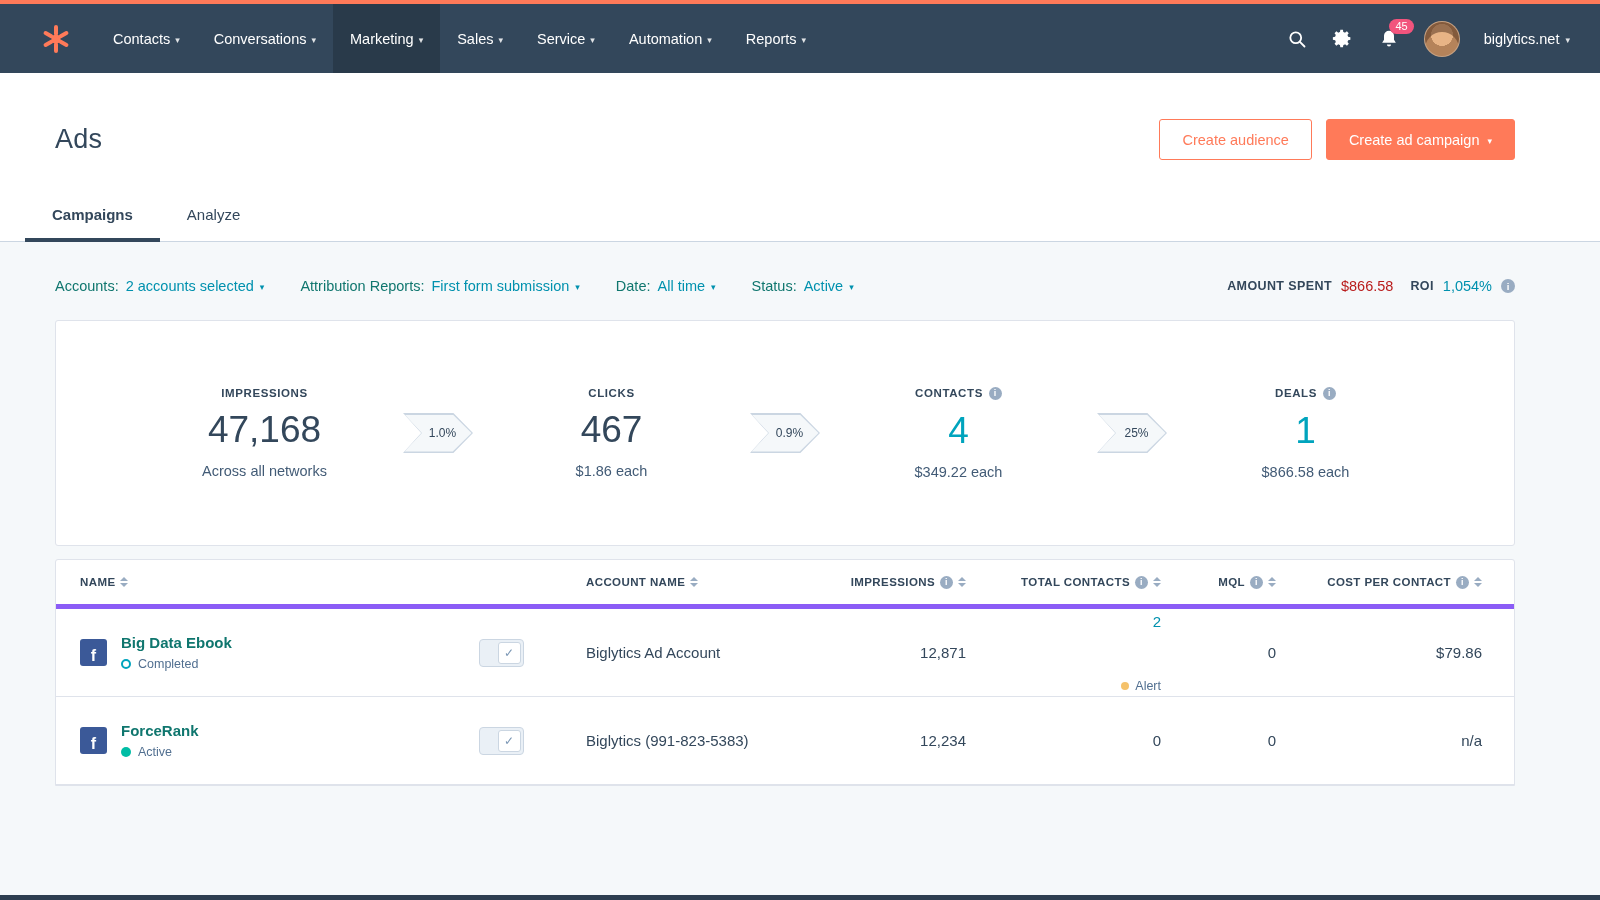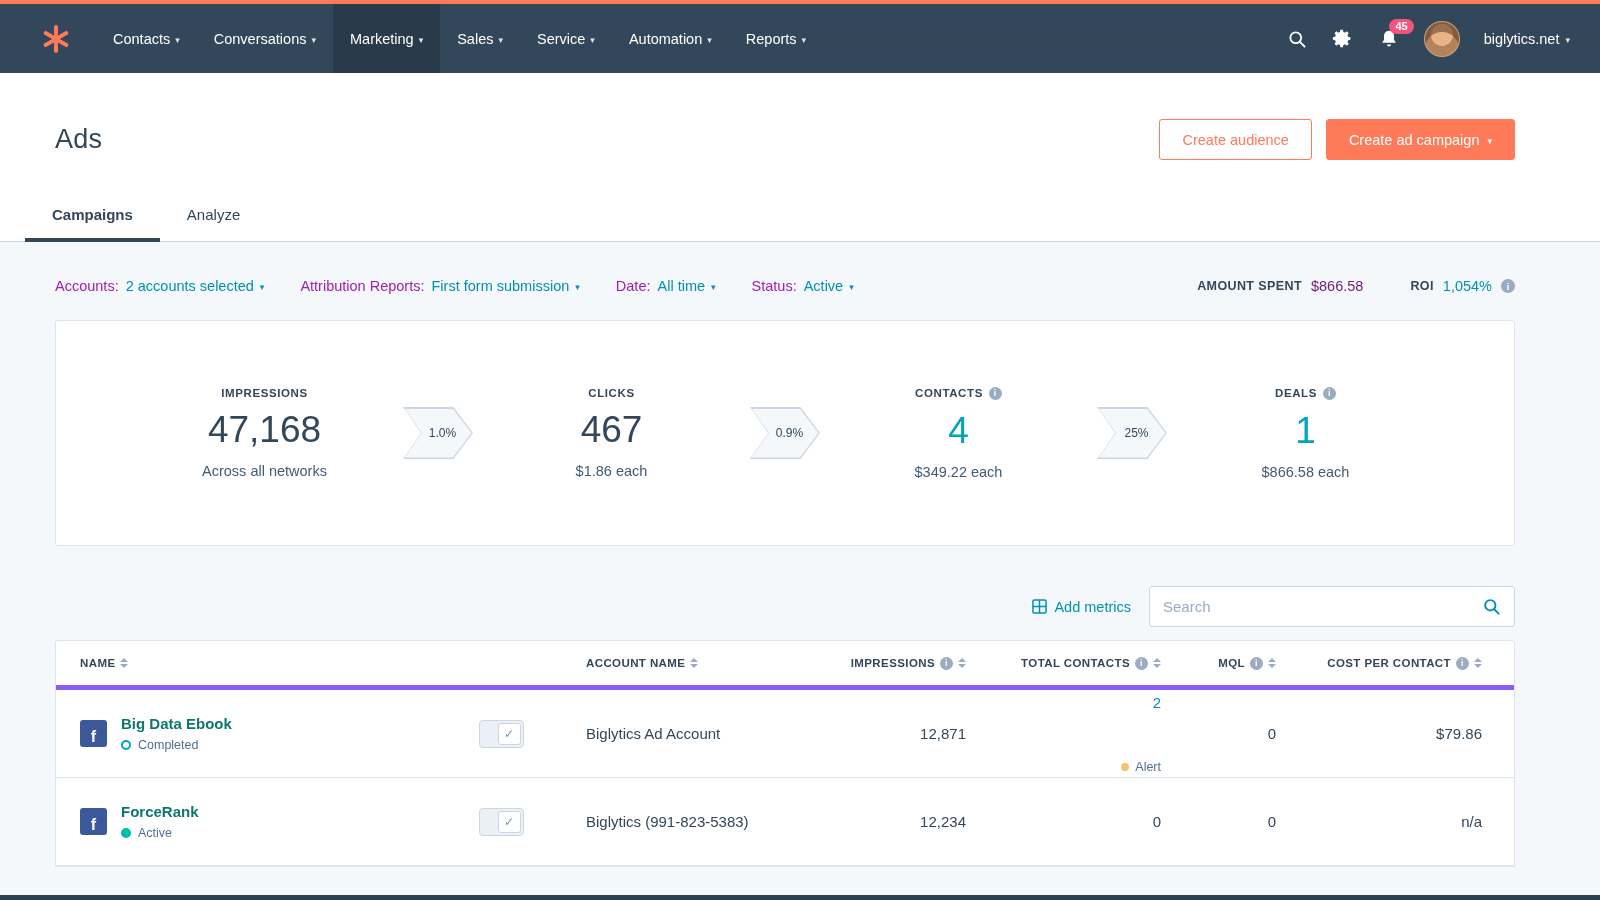--- a/index.html
+++ b/index.html
@@ -8,21 +8,21 @@
 
   
   .topbar { height:73px; background:#33475b; border-top:4px solid #ff7a59; display:flex; align-items:stretch; }
   .logo-wrap { display:flex; align-items:center; padding:0 24px 0 40px; }
   .nav-items { display:flex; align-items:stretch; }
   .nav-item { display:flex; align-items:center; gap:5px; padding:0 17px; color:#fff; font-size:14.5px; cursor:pointer; }
   .nav-item.active { background:rgba(0,0,0,0.18); }
   .nav-caret { font-size:9px; opacity:.85; margin-top:2px; }
   .nav-right { margin-left:auto; display:flex; align-items:center; gap:24px; padding-right:30px; }
   .nav-icon { width:22px; height:22px; display:flex; align-items:center; justify-content:center; position:relative; cursor:pointer; }
-  .badge { position:absolute; top:-9px; right:-14px; background:#f2547d; color:#fff; font-size:11px; font-weight:bold; border-radius:10px; padding:2px 6px; line-height:1; }
+  .badge { position:absolute; top:-9px; right:-14px; background:#f2547d; color:#fff; font-size:11px; font-weight:normal; border-radius:10px; padding:2px 6px; line-height:1; }
   .avatar { width:36px; height:36px; border-radius:50%; background:radial-gradient(circle at 50% 38%, #e8b486 0 40%, #b5835a 41% 100%); box-shadow: inset 0 10px 0 rgba(90,56,37,.55); border:1px solid rgba(255,255,255,.25); }
   .account-name { color:#fff; font-size:14.5px; display:flex; align-items:center; gap:6px; cursor:pointer; }
 
   
   .page-header { display:flex; justify-content:space-between; align-items:center; padding:46px 85px 0 55px; }
   .page-title { font-size:27px; font-weight:400; color:#33475b; letter-spacing:.2px; }
   .header-actions { display:flex; gap:14px; }
   .btn { height:41px; border-radius:3px; font-size:14.5px; padding:0 22px; cursor:pointer; font-family:inherit; display:flex; align-items:center; gap:8px; }
   .btn-outline { background:#fff; border:1px solid #ff7a59; color:#ff7a59; }
   .btn-solid { background:#ff7a59; border:1px solid #ff7a59; color:#fff; }
@@ -31,37 +31,37 @@
   
   .tabs { display:flex; padding-left:25px; margin-top:32px; border-bottom:1px solid #cbd6e2; }
   .tab { padding:14px 27px 15px; font-size:15px; color:#33475b; cursor:pointer; }
   .tab.active { font-weight:bold; border-bottom:4px solid #33475b; margin-bottom:-1px; }
 
   
   .main { background:#f5f8fa; height:660px; padding:0 85px 0 55px; }
 
   .filter-row { display:flex; align-items:center; padding-top:36px; font-size:14.5px; }
   .filter-group { display:flex; align-items:center; margin-right:36px; }
-  .filter-label { color:#a21caf; margin-right:7px; }
+  .filter-label { color:#0f766e; margin-right:7px; }
   .dropdown { color:#0091ae; display:flex; align-items:center; gap:6px; cursor:pointer; }
   .dd-caret { font-size:9px; margin-top:2px; }
   .metrics-right { margin-left:auto; display:flex; align-items:center; gap:9px; }
   .metric-label { font-size:12.5px; font-weight:bold; letter-spacing:.4px; color:#33475b; }
-  .metric-value { font-size:14.5px; color:#701a75; margin-right:38px; }
+  .metric-value { font-size:14.5px; color:#b91c1c; margin-right:8px; }
   .metric-value.teal { color:#0091ae; margin-right:0; }
   .info-icon { width:14px; height:14px; border-radius:50%; background:#99acc2; color:#fff; font-size:9.5px; font-weight:bold; display:inline-flex; align-items:center; justify-content:center; font-style:normal; flex:none; }
 
   
   .funnel-card { margin-top:26px; background:#fff; border:1px solid #dfe3eb; border-radius:3px; height:226px; display:flex; align-items:center; padding:0 70px; }
   .stage { flex:1; text-align:center; }
   .stage-label { font-size:11.5px; font-weight:bold; letter-spacing:.6px; color:#33475b; display:flex; align-items:center; justify-content:center; gap:6px; }
   .stage-value { font-size:37px; font-weight:400; color:#33475b; margin:10px 0 12px; }
   .stage-value.teal { color:#00a4bd; }
   .stage-sub { font-size:14.5px; color:#425b76; }
-  .arrow { width:70px; height:52px; clip-path:polygon(0% 0%, 72% 0%, 100% 50%, 72% 100%, 0% 100%, 26% 50%); background:#cbd6e2; position:relative; flex:none; }
+  .arrow { width:70px; height:40px; clip-path:polygon(0% 0%, 72% 0%, 100% 50%, 72% 100%, 0% 100%, 26% 50%); background:#cbd6e2; position:relative; flex:none; }
   .arrow-inner { position:absolute; inset:1.5px; clip-path:polygon(0% 0%, 72% 0%, 100% 50%, 72% 100%, 0% 100%, 26% 50%); background:#f5f8fa; display:flex; align-items:center; justify-content:center; padding-left:9px; font-size:12px; color:#33475b; }
 
   
   .table-toolbar { margin-top:40px; display:flex; justify-content:flex-end; align-items:center; gap:18px; }
   .add-metrics { color:#0091ae; font-size:14.5px; display:flex; align-items:center; gap:7px; cursor:pointer; }
   .search-box { width:366px; height:41px; background:#fff; border:1px solid #cbd6e2; border-radius:3px; display:flex; align-items:center; padding:0 13px; }
   .search-box input { flex:1; border:none; outline:none; font-size:15px; font-family:inherit; color:#33475b; background:transparent; }
   .search-box input::placeholder { color:#99acc2; }
 
   
@@ -263,37 +263,20 @@
     <div class="stage">
       <div class="stage-label">
           <span>DEALS</span>
           <i class="info-icon info-sm">i</i>
         </div>
       <div class="stage-value teal">1</div>
       <div class="stage-sub">$866.58 each</div>
     </div>
   </div>
 
-  <div class="table-toolbar">
-    <div class="add-metrics">
-      <svg width="15" height="15" viewBox="0 0 16 16" fill="none" stroke="#0091ae" stroke-width="1.6">
-          <rect x="1" y="1" width="14" height="14" rx="1.5"></rect>
-          <line x1="8" y1="1" x2="8" y2="15"></line>
-          <line x1="1" y1="8" x2="15" y2="8"></line>
-        </svg>
-      <span>Add metrics</span>
-    </div>
-    <div class="search-box">
-      <input type="text" placeholder="Search" style="">
-      <svg width="19" height="19" viewBox="0 0 24 24" fill="none" stroke="#0091ae" stroke-width="2.4" stroke-linecap="round">
-          <circle cx="10.5" cy="10.5" r="6.5"></circle>
-          <line x1="15.5" y1="15.5" x2="21" y2="21"></line>
-        </svg>
-    </div>
-  </div>
 
   <div class="table-card">
     <div class="trow thead">
       <div class="th pad-l24">
           <span>NAME</span>
           <span class="sort">
             <i class="up"></i>
             <i class="dn"></i>
           </span>
         </div>

